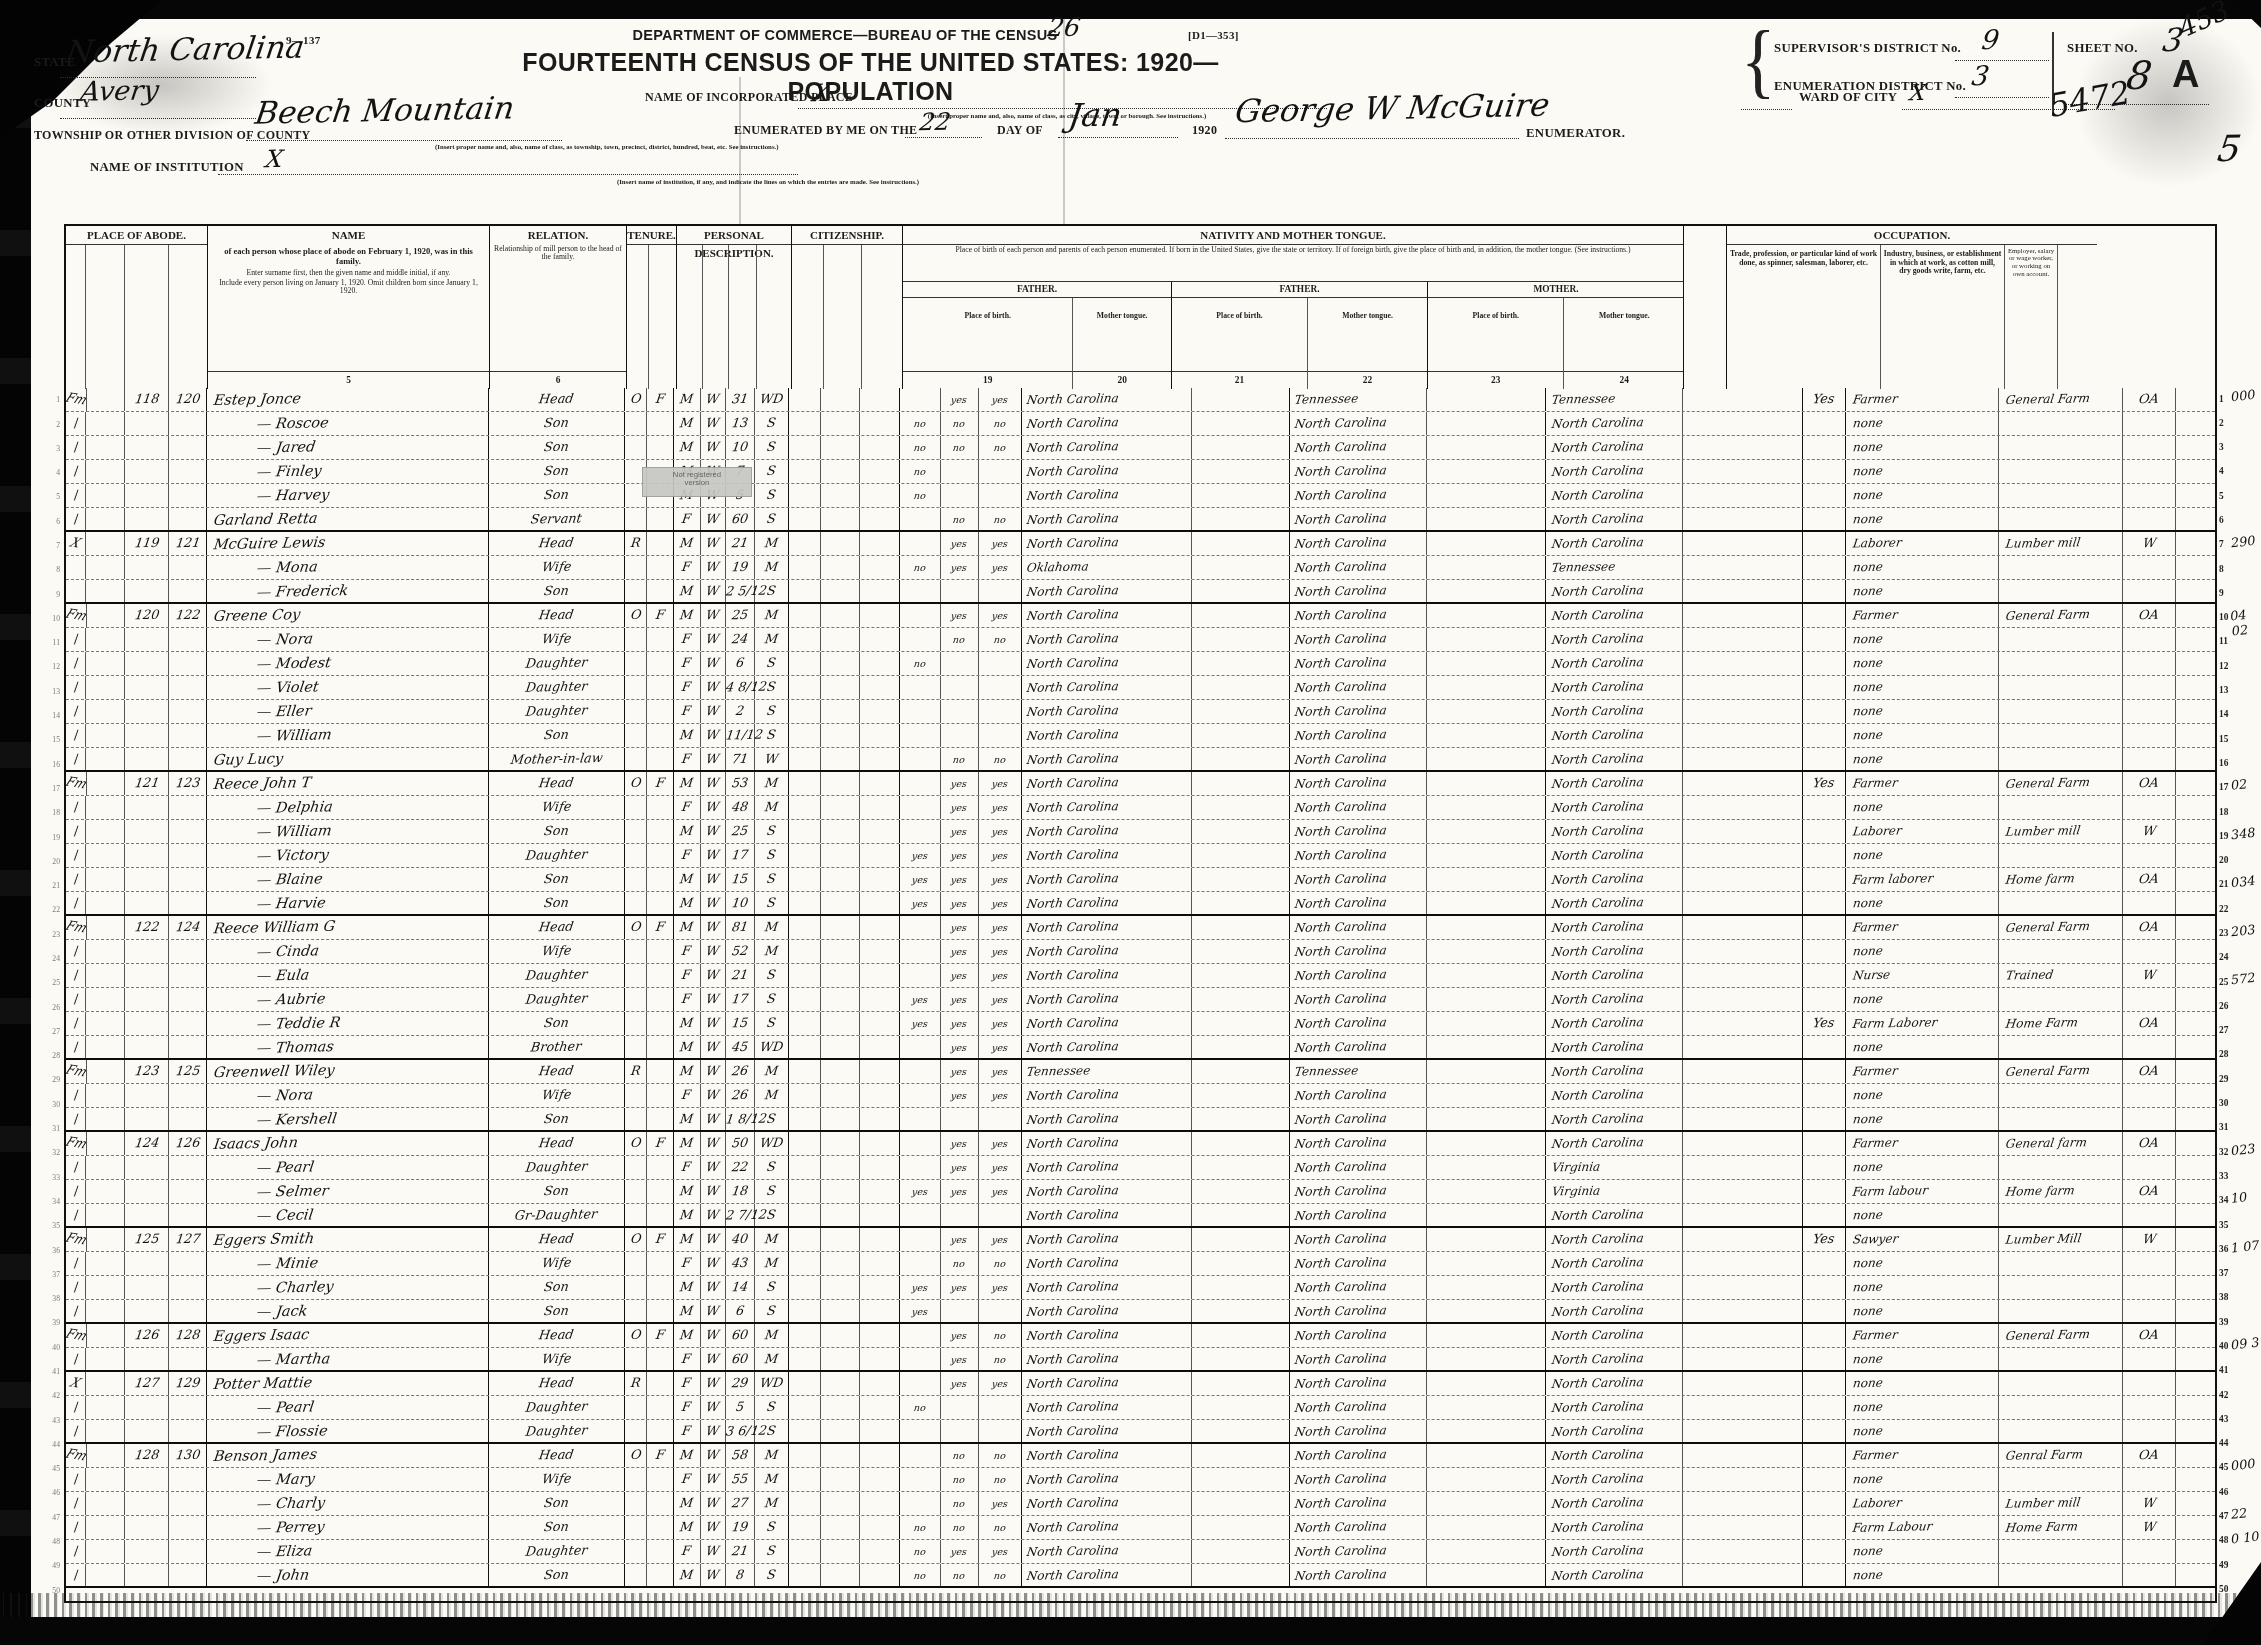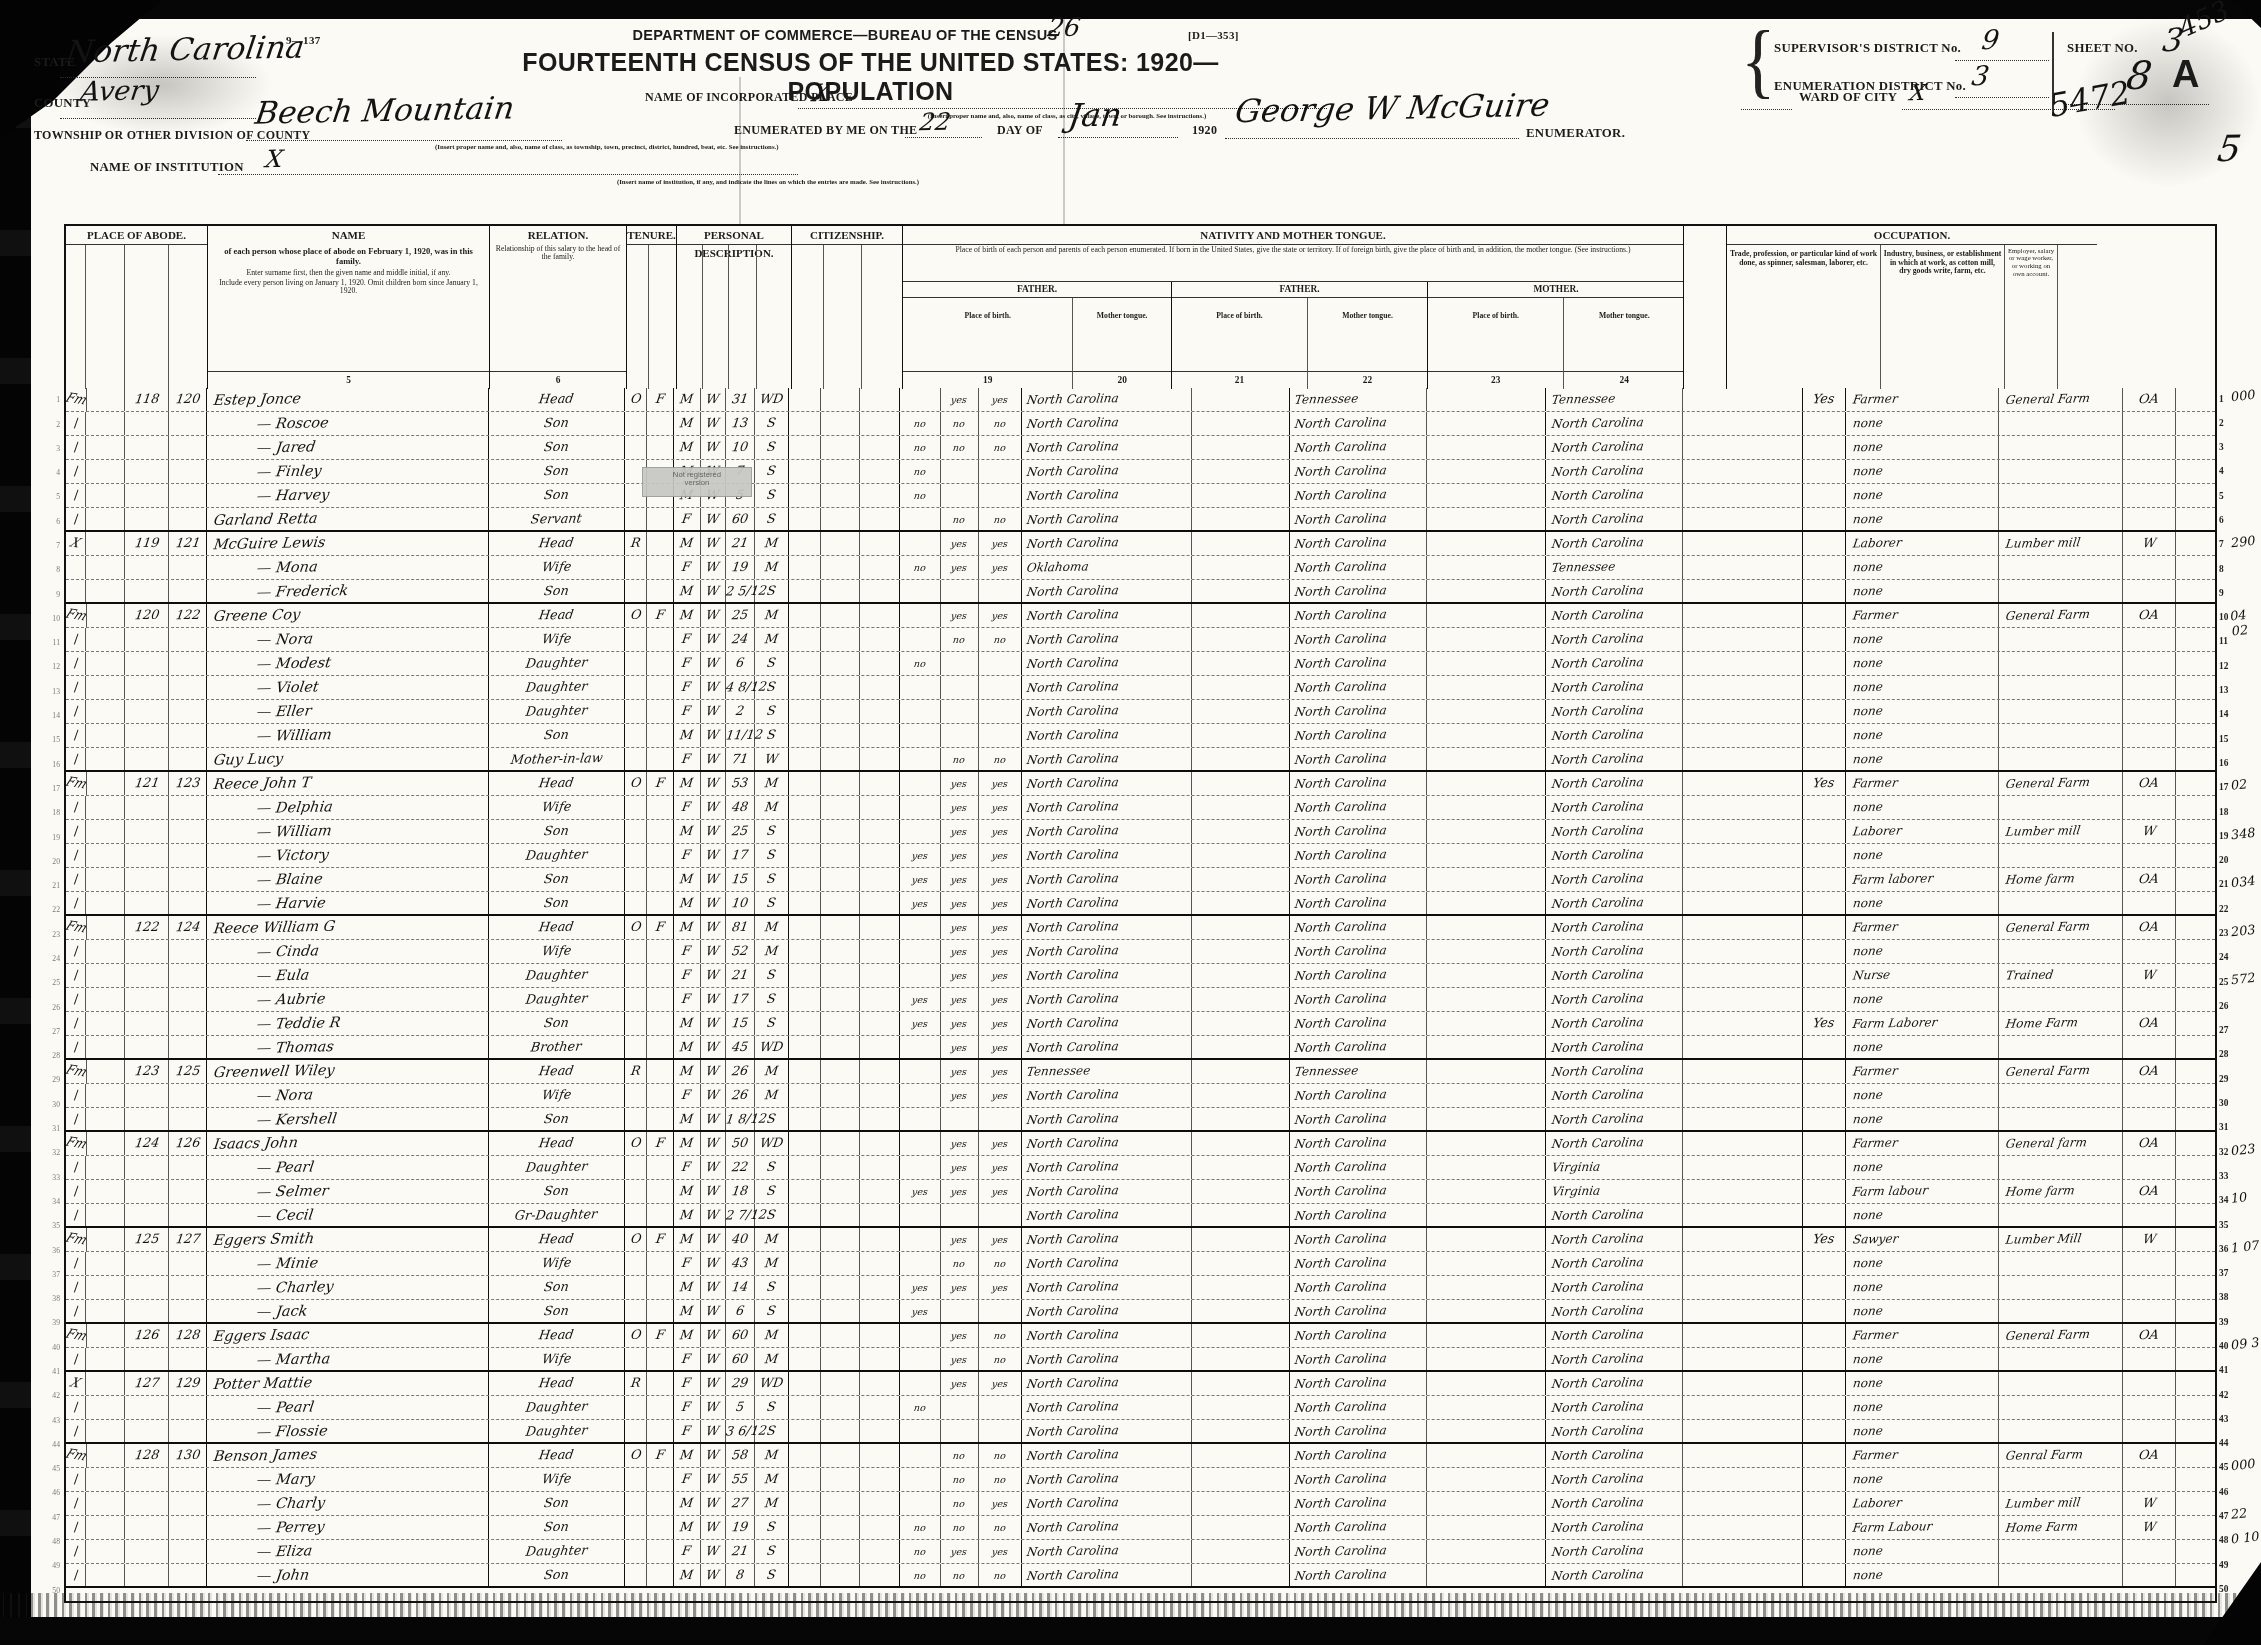--- a/index.html
+++ b/index.html
@@ -184,21 +184,21 @@
         <div class="grp" style="width: 282px;">
           <div class="gtitle" style="border-bottom: none;">NAME</div>
           <div class="bignote">of each person whose place of abode on February 1, 1920, was in this family.</div>
           <div class="note">Enter surname first, then the given name and middle initial, if any.</div>
           <div class="note">Include every person living on January 1, 1920.  Omit children born since January 1, 1920.</div>
           <div style="flex: 1 1 0%;"></div>
           <div class="gnum">5</div>
         </div>
         <div class="grp" style="width: 137px;">
           <div class="gtitle" style="border-bottom: none;">RELATION.</div>
-          <div class="note">Relationship of this salary to the head of the family.</div>
+          <div class="note">Relationship of mill person to the head of the family.</div>
           <div style="flex: 1 1 0%;"></div>
           <div class="gnum">6</div>
         </div>
         <div class="grp" style="width: 50px;">
           <div class="gtitle">TENURE.</div>
           <div class="gcols">
             <div class="gcol" style="width: 22px;">
               <div class="glab"><span class="vert" style="font-size: 6.8px;">Home owned or rented.</span></div>
             </div>
             <div class="gcol bold" style="width: 27px;">

